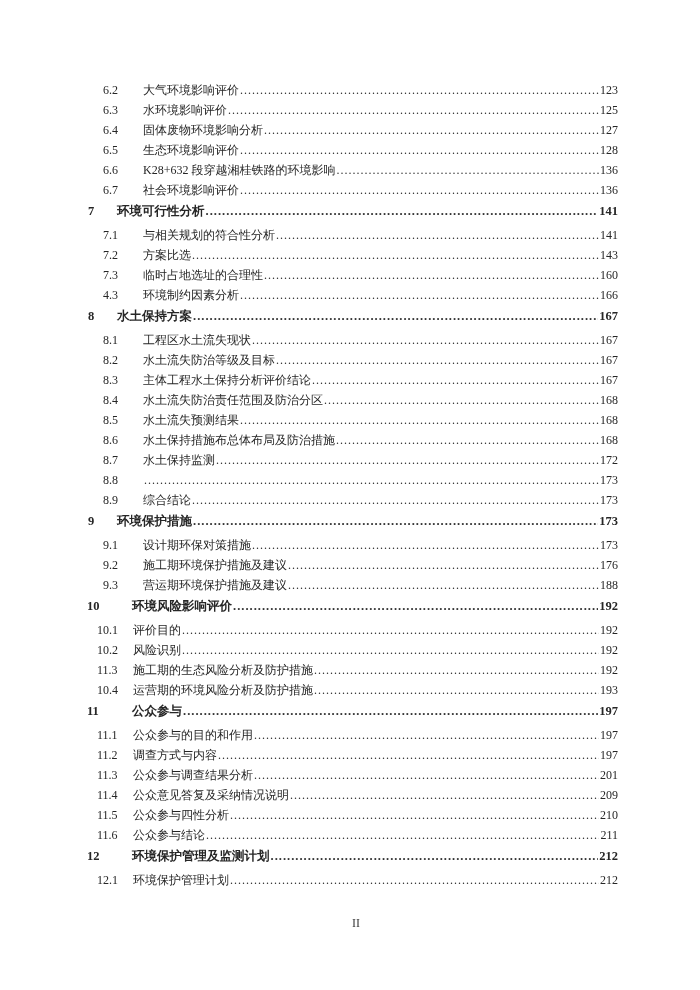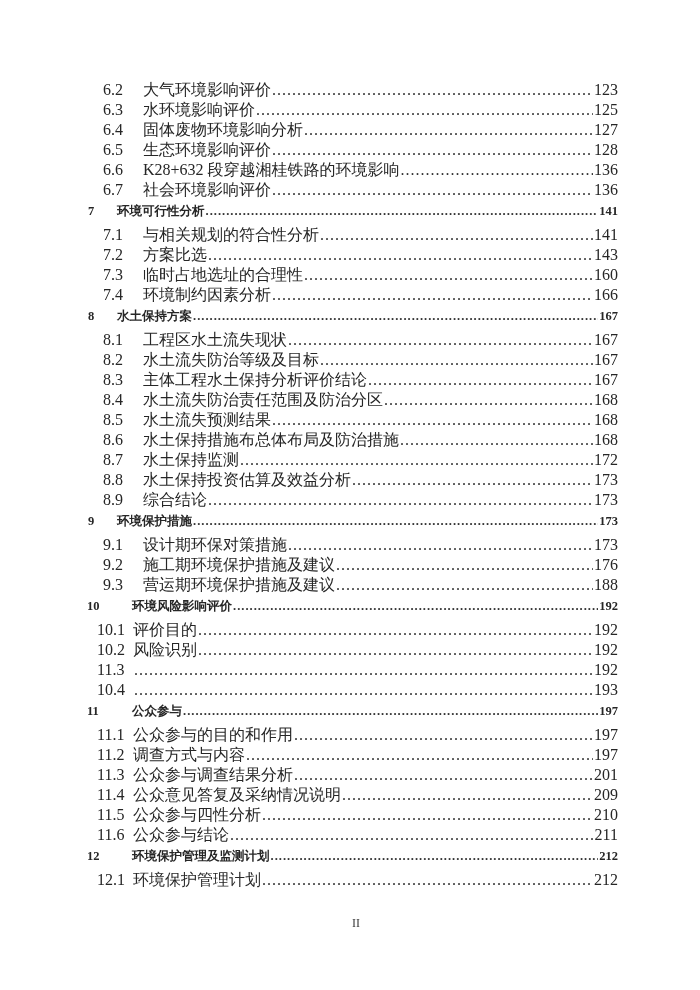--- a/index.html
+++ b/index.html
@@ -18,21 +18,21 @@
     box-sizing: border-box;
   }
   .toc-list {
     padding: 80px 82px 0 87px;
   }
   .row {
     display: flex;
     align-items: baseline;
     height: 20px;
     line-height: 20px;
-    font-size: 16px;
+    font-size: 12px;
     white-space: nowrap;
   }
   .row .num {
     flex: 0 0 auto;
     display: inline-block;
   }
   .row .title {
     flex: 0 0 auto;
   }
   .row .dots {
@@ -134,21 +134,21 @@
     <span class="dots"></span>
     <span class="pg">143</span>
   </div>
       <div class="row sub d1">
     <span class="num">7.3</span>
     <span class="title">临时占地选址的合理性</span>
     <span class="dots"></span>
     <span class="pg">160</span>
   </div>
       <div class="row sub d1">
-    <span class="num">7.4</span>
+    <span class="num">4.3</span>
     <span class="title">环境制约因素分析</span>
     <span class="dots"></span>
     <span class="pg">166</span>
   </div>
       <div class="row chapter d1">
     <span class="num">8</span>
     <span class="title">水土保持方案</span>
     <span class="dots"></span>
     <span class="pg">167</span>
   </div>
@@ -189,21 +189,20 @@
     <span class="pg">168</span>
   </div>
       <div class="row sub d1">
     <span class="num">8.7</span>
     <span class="title">水土保持监测</span>
     <span class="dots"></span>
     <span class="pg">172</span>
   </div>
       <div class="row sub d1">
     <span class="num">8.8</span>
-    <span class="title">水土保持投资估算及效益分析</span>
     <span class="dots"></span>
     <span class="pg">173</span>
   </div>
       <div class="row sub d1">
     <span class="num">8.9</span>
     <span class="title">综合结论</span>
     <span class="dots"></span>
     <span class="pg">173</span>
   </div>
       <div class="row chapter d1">
@@ -243,25 +242,27 @@
     <span class="pg">192</span>
   </div>
       <div class="row sub d2">
     <span class="num">10.2</span>
     <span class="title">风险识别</span>
     <span class="dots"></span>
     <span class="pg">192</span>
   </div>
       <div class="row sub d2">
     <span class="num">11.3</span>
+    <span class="title">施工期的生态风险分析及防护措施</span>
     <span class="dots"></span>
     <span class="pg">192</span>
   </div>
       <div class="row sub d2">
     <span class="num">10.4</span>
+    <span class="title">运营期的环境风险分析及防护措施</span>
     <span class="dots"></span>
     <span class="pg">193</span>
   </div>
       <div class="row chapter d2">
     <span class="num">11</span>
     <span class="title">公众参与</span>
     <span class="dots"></span>
     <span class="pg">197</span>
   </div>
       <div class="row sub d2">

